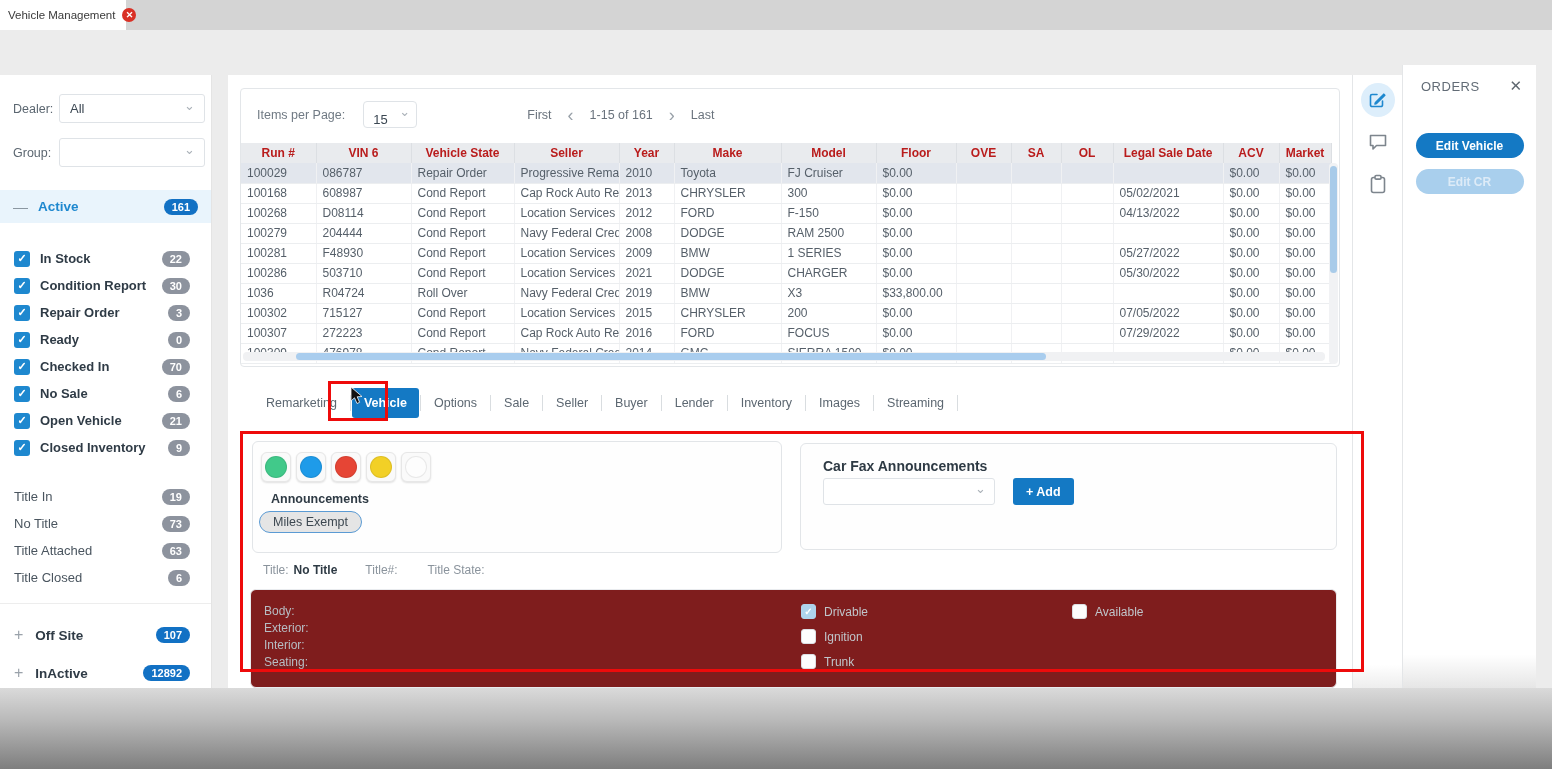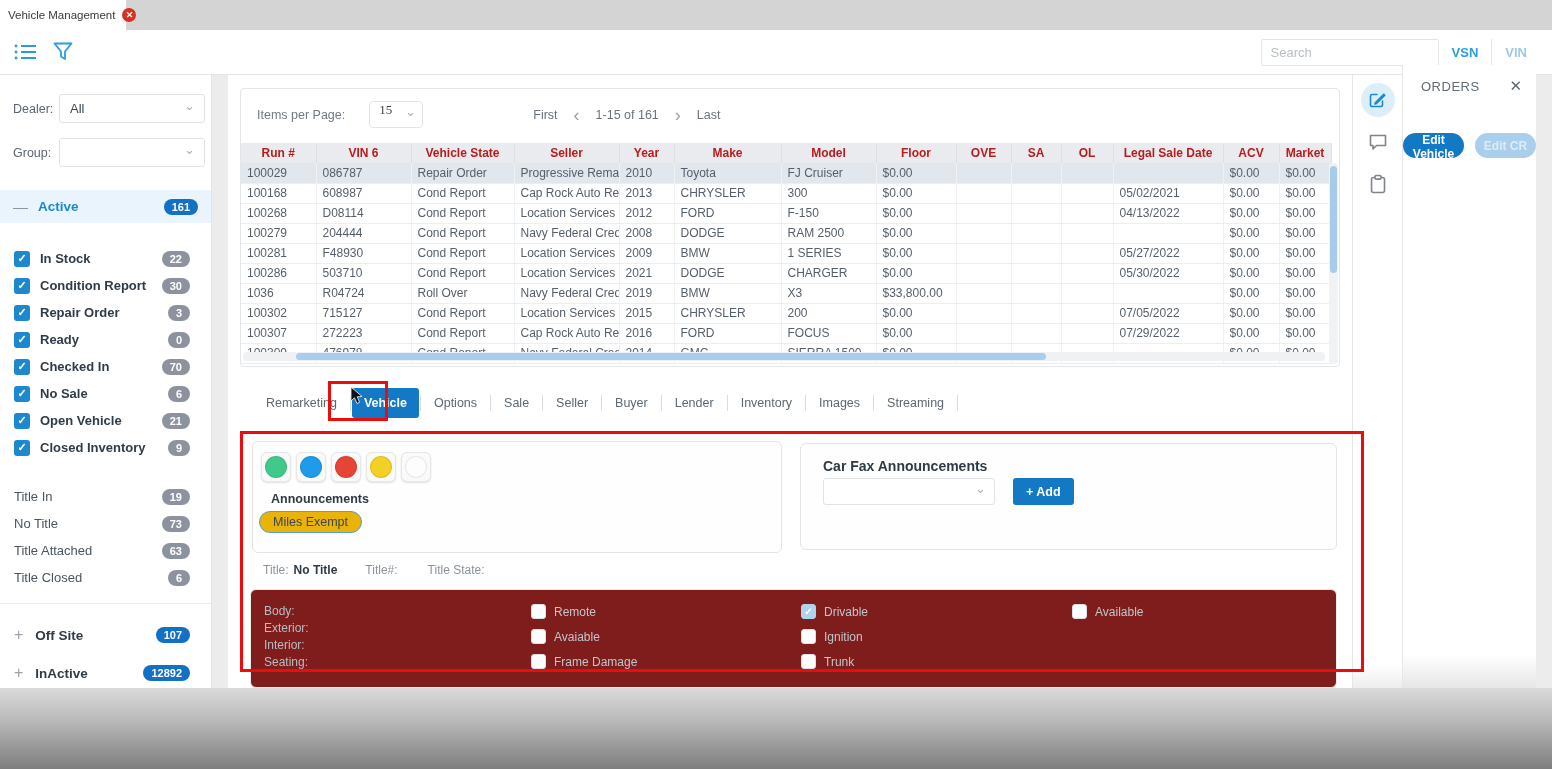--- a/index.html
+++ b/index.html
@@ -53,21 +53,21 @@
   .side-row.collapsed .plus { color:#9aa2aa; font-size:16px; margin-right:12px; }
   .side-row.collapsed .flabel { font-size:13.5px; }
 
   
   .main { position:absolute; left:228px; top:75px; width:1124px; height:613px; background:#fff; }
 
   .table-card { position:absolute; left:12px; top:13px; width:1100px; height:279px;
     border:1px solid #e3e6e9; border-radius:4px; background:#fff; overflow:hidden; }
   .pager { position:absolute; left:16px; top:12px; display:flex; align-items:center; font-size:12.5px; color:#707a84; }
   .ipp-select { position:relative; width:54px; height:27px; border:1px solid #dfe3e7; border-radius:4px;
-    margin-left:24px; display:flex; align-items:flex-start; padding:0 9px; font-size:13px; color:#3b4752; cursor:pointer;font-family:Liberation Serif, serif; }
+    margin-left:18px; display:flex; align-items:flex-end; padding:0 9px; font-size:13px; color:#3b4752; cursor:pointer; }
   .ipp-select .chev { position:absolute; right:6px; top:2px; color:#aab1b8; font-size:13px; }
   .pager-nav { display:flex; align-items:center; gap:16px; margin-left:110px; }
   .pager-nav .pn { color:#6a737d; cursor:pointer; }
   .pager-nav .arrow { color:#98a0a8; font-size:18px; line-height:12px; cursor:pointer; }
 
   table.grid { position:absolute; left:0; top:54px; border-collapse:collapse; table-layout:fixed; width:1090px; }
   table.grid th { background:#e9ebee; font-size:12px; font-weight:bold; color:#b91c1c; height:20px;
     border-right:1px solid #dcdfe3; text-align:center; overflow:hidden; white-space:nowrap; cursor:pointer; }
   table.grid td { font-size:12px; color:#555f69; height:20px; padding:0 6px;
     border-bottom:1px solid #eceef0; border-right:1px solid #f0f1f3; overflow:hidden; white-space:nowrap; cursor:default; }
@@ -83,21 +83,21 @@
   .tab-sep { width:1px; height:16px; background:#d9dde0; margin:0 1px; }
 
   .card { position:absolute; border:1px solid #e2e5e8; border-radius:6px; background:#fefefe; }
   .card-a { left:24px; top:366px; width:530px; height:112px; }
   .lights { position:absolute; left:8px; top:10px; display:flex; gap:5px; }
   .light-btn { width:30px; height:30px; border:1px solid #e7e7e7; border-radius:6px; background:#fafafa;
     box-shadow:0 1px 2px rgba(0,0,0,.12); display:flex; align-items:center; justify-content:center; cursor:pointer; }
   .light { width:22px; height:22px; border-radius:50%; border:1px solid rgba(0,0,0,.08); }
   .ann-label { position:absolute; left:18px; top:50px; font-size:12.5px; font-weight:bold; color:#2e3a44; }
   .tags { position:absolute; left:6px; top:69px; display:flex; gap:6px; }
-  .tag { border:1.5px solid #5b9bd4; border-radius:13px; padding:3px 13px; font-size:12.5px; color:#3c4750; background:#eab308; }
+  .tag { border:1.5px solid #5b9bd4; border-radius:13px; padding:3px 13px; font-size:12.5px; color:#3c4750; background:#e5e5e5; }
 
   .card-b { left:572px; top:368px; width:537px; height:107px; }
   .cf-label { position:absolute; left:22px; top:14px; font-size:14px; font-weight:bold; color:#2e3a44; }
   .cf-select { position:absolute; left:22px; top:34px; width:172px; height:27px; border:1px solid #dfe3e7;
     border-radius:3px; background:#fff; cursor:pointer; }
   .cf-select .chev { position:absolute; right:8px; top:2px; color:#aab1b8; font-size:13px; }
   .add-btn { position:absolute; left:212px; top:34px; height:27px; padding:0 13px; background:#1479c4;
     border:none; border-radius:3px; color:#fff; font-size:12.5px; font-weight:bold; cursor:pointer;
     font-family:"Liberation Sans",sans-serif; }
 
@@ -125,63 +125,41 @@
   .icon-strip { position:absolute; left:1352px; top:75px; width:50px; height:670px;
     background:linear-gradient(to bottom,#ffffff 88%,#c2c2c2 100%); border-left:1px solid #e4e6e8; }
   .strip-btn { width:34px; height:34px; margin:8px auto 4px auto; border-radius:50%;
     display:flex; align-items:center; justify-content:center; cursor:pointer; }
   .strip-btn.sel { background:#ddeefb; }
   .orders { position:absolute; left:1402px; top:65px; width:134px; height:670px;
     background:linear-gradient(to bottom,#ffffff 88%,#c2c2c2 100%); border-left:1px solid #e4e6e8; }
   .orders-head { display:flex; align-items:center; padding:12px 14px 0 18px; }
   .orders-title { flex:1; font-size:13px; color:#626c76; letter-spacing:.5px; }
   .orders-close { color:#5f6870; font-size:15px; cursor:pointer; }
-  .orders-btns { margin-top:38px; display:flex; flex-direction:row; align-items:center; gap:11px; }
+  .orders-btns { margin-top:38px; display:flex; flex-direction:column; align-items:center; gap:11px; }
   .pill-btn { width:108px; height:25px; border:none; border-radius:13px; font-size:12px; font-weight:bold;
     cursor:pointer; font-family:"Liberation Sans",sans-serif; }
   .pill-btn.primary { background:#1479c4; color:#fff; }
   .pill-btn.disabled { background:#a9cfed; color:#ddebf7; cursor:default; }
 
   .bottom-fade { position:absolute; left:0; top:688px; width:100%; height:81px;
     background:linear-gradient(to bottom,#dadada 0%,#b9b9b9 40%,#7e7e7e 100%); }
 </style>
 </head>
 <body>
 
 <div class="app">
 
   <div class="tabbar">
     <div class="browser-tab">
       <span class="t-label">Vehicle Management</span>
       <span class="tab-close">✕</span>
     </div>
   </div>
 
-  <div class="toolbar">
-    <div class="tool-icons">
-      <svg width="23" height="18" viewBox="0 0 23 18">
-        <g stroke="#2d9cdb" stroke-width="2" fill="#2d9cdb">
-          <circle cx="2" cy="3" r="1.4" stroke="none"></circle>
-            <line x1="7" y1="3" x2="22" y2="3"></line>
-          <circle cx="2" cy="9" r="1.4" stroke="none"></circle>
-            <line x1="7" y1="9" x2="22" y2="9"></line>
-          <circle cx="2" cy="15" r="1.4" stroke="none"></circle>
-            <line x1="7" y1="15" x2="22" y2="15"></line>
-        </g>
-      </svg>
-      <svg width="20" height="19" viewBox="0 0 20 19">
-        <path d="M1.5 1.5 h17 l-6.5 8 v7.5 l-4 -2.6 v-4.9 z" fill="none" stroke="#2d9cdb" stroke-width="1.8" stroke-linejoin="round"></path>
-      </svg>
-    </div>
-    <div class="search-wrap">
-      <input class="search-input" placeholder="Search" style="">
-      <span class="vsn-btn">VSN</span>
-      <span class="vin-btn">VIN</span>
-    </div>
-  </div>
 
   <aside class="sidebar">
     <div class="side-abs select-row" style="top:19px;">
       <span class="s-label">Dealer:</span>
       <div class="fake-select">
         <span>All</span>
         <span class="chev">⌄</span>
       </div>
     </div>
     <div class="side-abs select-row" style="top:63px;">
@@ -578,34 +556,20 @@
       <span class="tl3">Title State:</span>
     </div>
 
     <div class="cond-panel">
       <div class="cond-labels" id="cond-labels">
           <div>Body:</div>
           <div>Exterior:</div>
           <div>Interior:</div>
           <div>Seating:</div>
         </div>
-      <div class="ccol ccol1" id="ccol1">
-          <div class="cchk">
-            <span class="cbox"></span>
-            <span>Remote</span>
-          </div>
-          <div class="cchk">
-            <span class="cbox"></span>
-            <span>Avaiable</span>
-          </div>
-          <div class="cchk">
-            <span class="cbox"></span>
-            <span>Frame Damage</span>
-          </div>
-        </div>
       <div class="ccol ccol2" id="ccol2">
           <div class="cchk">
             <span class="cbox on">✓</span>
             <span>Drivable</span>
           </div>
           <div class="cchk">
             <span class="cbox"></span>
             <span>Ignition</span>
           </div>
           <div class="cchk">

